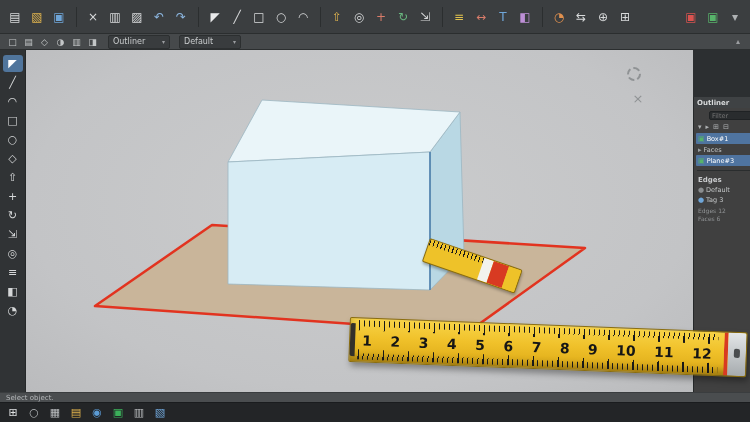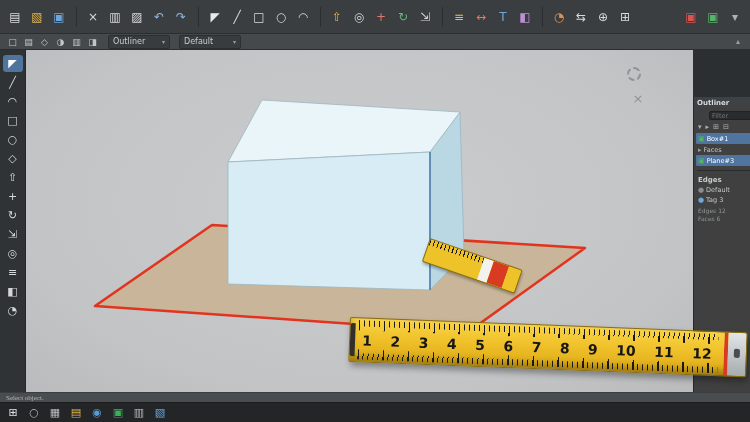--- a/index.html
+++ b/index.html
@@ -86,21 +86,21 @@
          font-weight:bold;color:#c9cbcd;height:10px;}
   .p-tag{height:10px;display:flex;align-items:center;gap:2px;margin:0 2px;padding:0 2px;font-size:6.5px;}
   .p-tag .edit{margin-left:auto;color:#8f9294;font-size:6px;}
   .p-info{padding:2px 4px;font-size:6px;color:#8f9294;line-height:8px;}
   #panel-scrollbar{position:absolute;right:0;top:0;bottom:0;width:4px;background:#2c2f31;}
   #panel-scroll-thumb{position:absolute;right:0;top:8px;width:4px;height:52px;background:#55585b;border-radius:2px;}
 
   
   #statusbar{position:absolute;left:0;top:392px;width:750px;height:10px;background:#4a4d4f;
          display:flex;align-items:center;padding:0 6px;box-sizing:border-box;
-         font-size:7px;color:#b5b8ba;border-top:1px solid #3a3d3f;font-family:Liberation Serif, serif;}
+         font-size:7px;color:#b5b8ba;border-top:1px solid #3a3d3f;}
   #taskbar{position:absolute;left:0;top:402px;width:750px;height:20px;background:#232527;
          display:flex;align-items:center;gap:7px;padding:0 6px;box-sizing:border-box;border-top:1px solid #1a1c1e;}
   .tb-icon{width:14px;height:14px;display:flex;align-items:center;justify-content:center;font-size:11px;border-radius:2px;}
 </style>
 </head>
 <body>
 
 <div id="screen">
 
   <div id="toolbar1">

